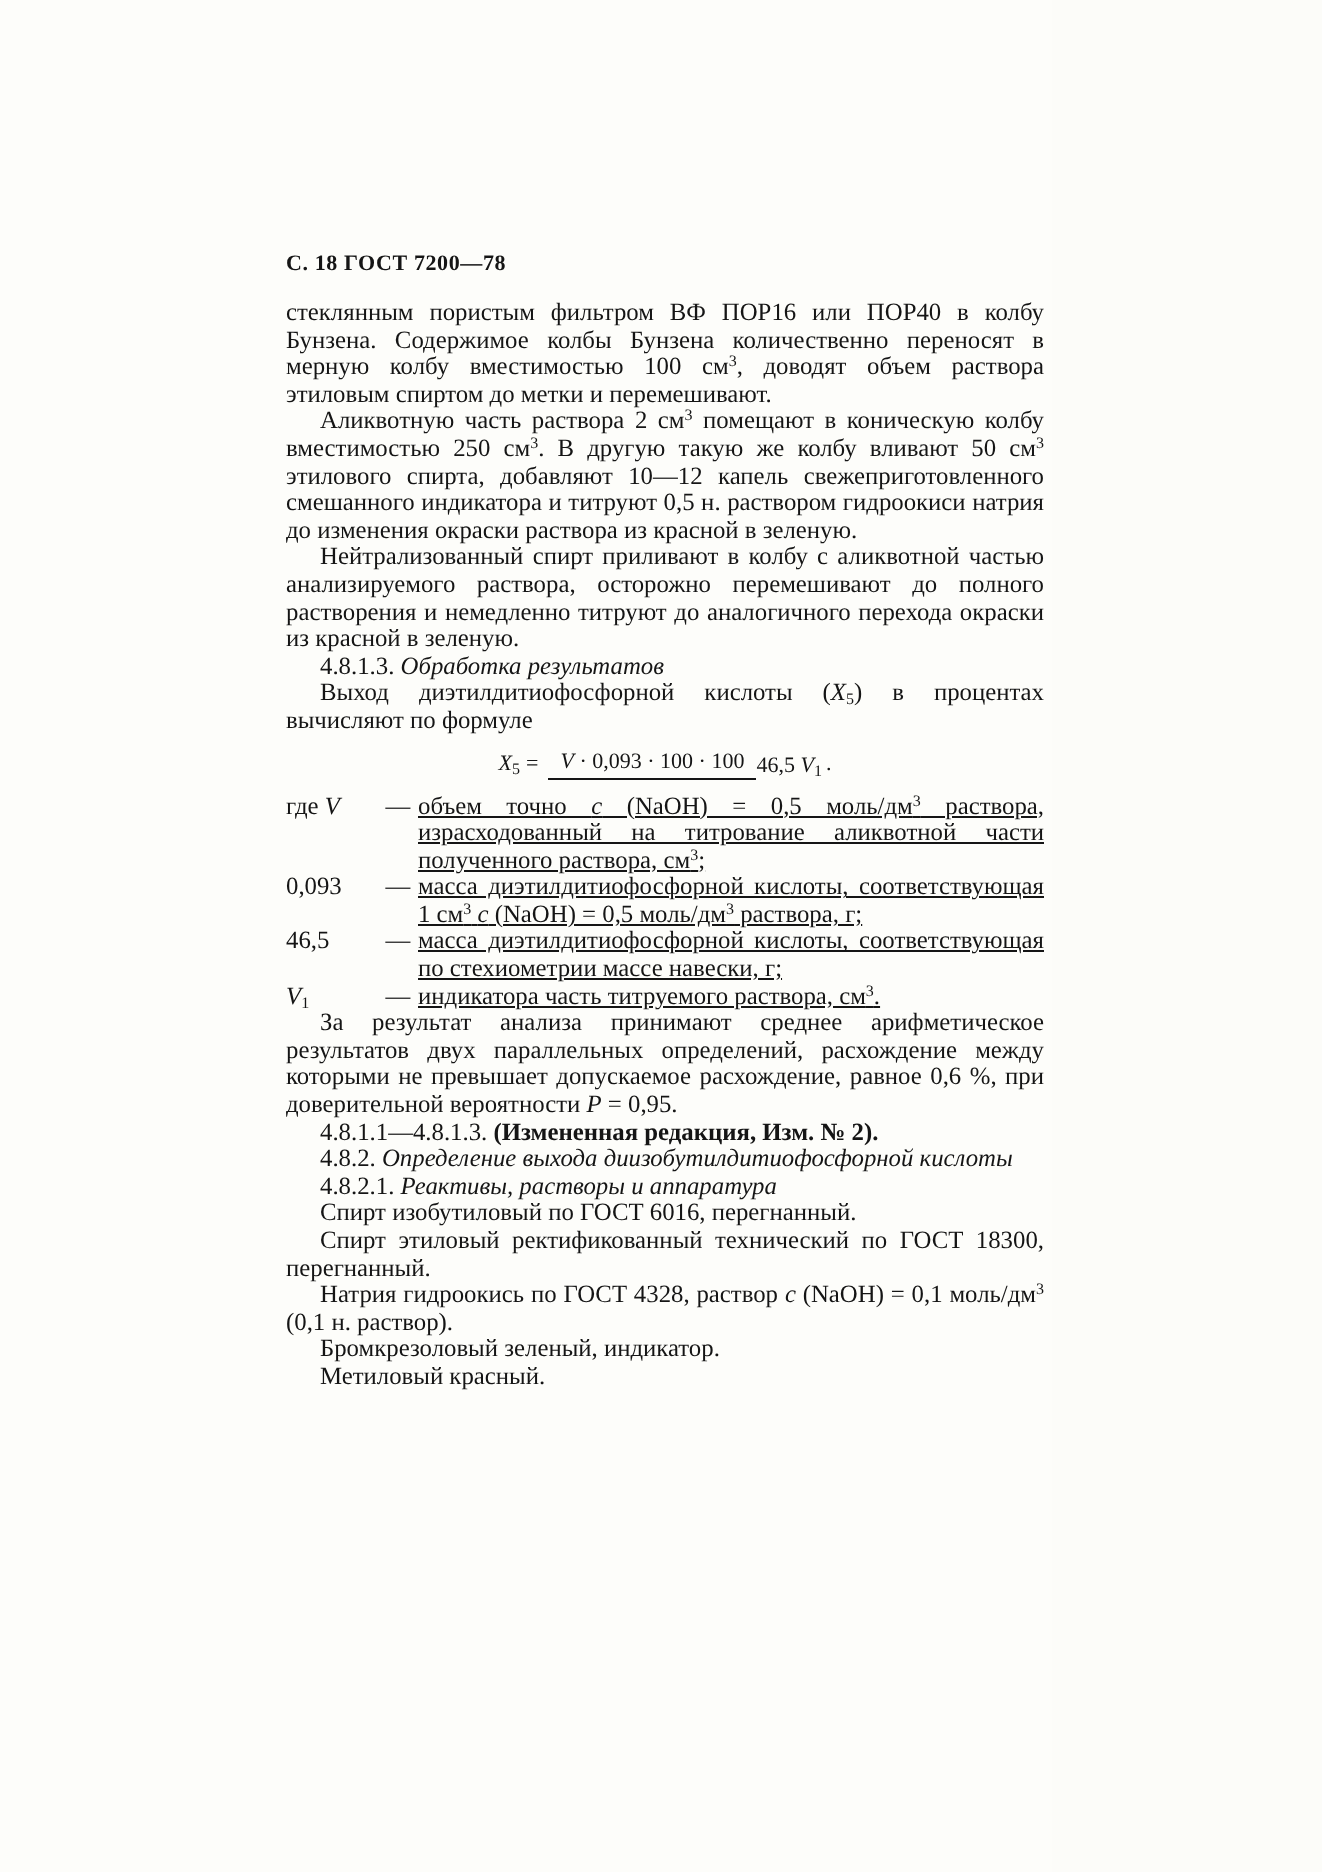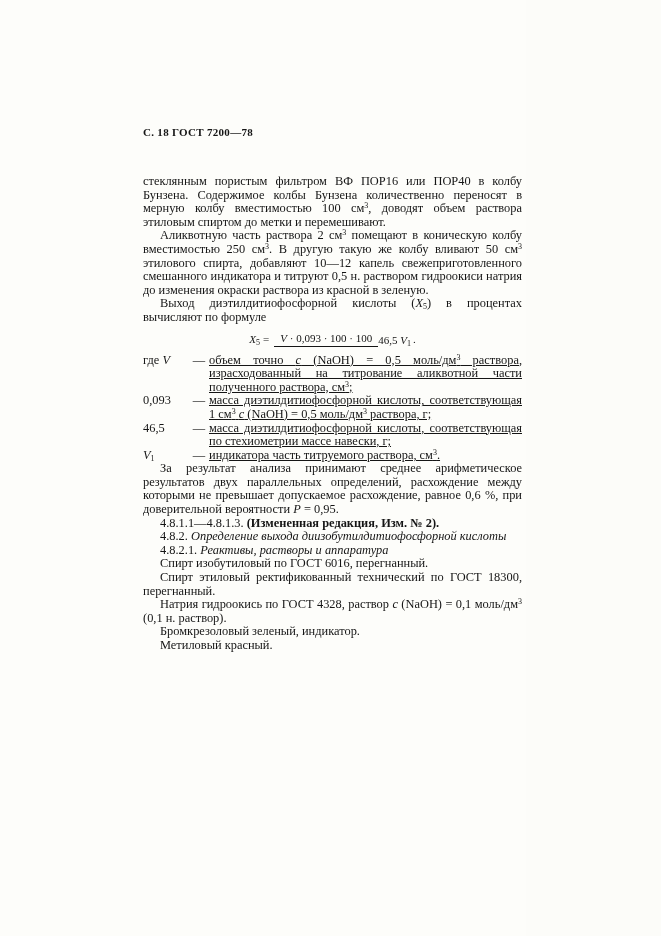--- a/index.html
+++ b/index.html
@@ -22,21 +22,20 @@
     font-size:11px;
     letter-spacing:0.3px;
   }
   .content {
     position:absolute;
     left:143px; top:150px;
     width:379px;
     font-size:12.4px;
     line-height:13.6px;
     text-align:justify;
-    margin-top:25px;
   }
   p.para { text-indent:17px; }
   p.para.noindent { text-indent:0; }
   .it { font-style:italic; }
   .bd { font-weight:bold; }
   sup { font-size:8px; line-height:0; vertical-align:4px; }
   sub { font-size:8px; line-height:0; vertical-align:-2px; }
   .formula {
     display:flex;
     justify-content:center;
@@ -69,20 +68,22 @@
   .defitem .def { flex:1; text-align:justify;text-decoration:underline; }
 </style>
 </head>
 <body>
 
 <div class="page">
   <div class="running-header">С. 18 ГОСТ 7200—78</div>
   <div class="content" id="content">
       <p class="para noindent"><span>стеклянным пористым фильтром ВФ ПОР16 или ПОР40 в колбу Бунзена. Содержимое колбы Бунзена количественно переносят в мерную колбу вместимостью 100 см</span><sup>3</sup><span>, доводят объем раствора этиловым спиртом до метки и перемешивают.</span></p>
       <p class="para"><span>Аликвотную часть раствора 2 см</span><sup>3</sup><span> помещают в коническую колбу вместимостью 250 см</span><sup>3</sup><span>. В другую такую же колбу вливают 50 см</span><sup>3</sup><span> этилового спирта, добавляют 10—12 капель свежеприготовленного смешанного индикатора и титруют 0,5 н. раствором гидроокиси натрия до изменения окраски раствора из красной в зеленую.</span></p>
+      <p class="para"><span>Нейтрализованный спирт приливают в колбу с аликвотной частью анализируемого раствора, осторожно перемешивают до полного растворения и немедленно титруют до аналогичного перехода окраски из красной в зеленую.</span></p>
+      <p class="para"><span>4.8.1.3. </span><span class="it">Обработка результатов</span></p>
       <p class="para"><span>Выход диэтилдитиофосфорной кислоты (</span><span class="it">X</span><sub>5</sub><span>) в процентах вычисляют по формуле</span></p>
       <div class="formula">
         <span><span class="it">X</span><sub>5</sub></span>
         <span class="eq">=</span>
         <span class="frac">
           <span class="num"><span class="it">V</span><span> · 0,093 · 100 · 100</span></span>
           <span class="den"><span>46,5 </span><span class="it">V</span><sub>1</sub></span>
         </span>
         <span>.</span>
       </div>

